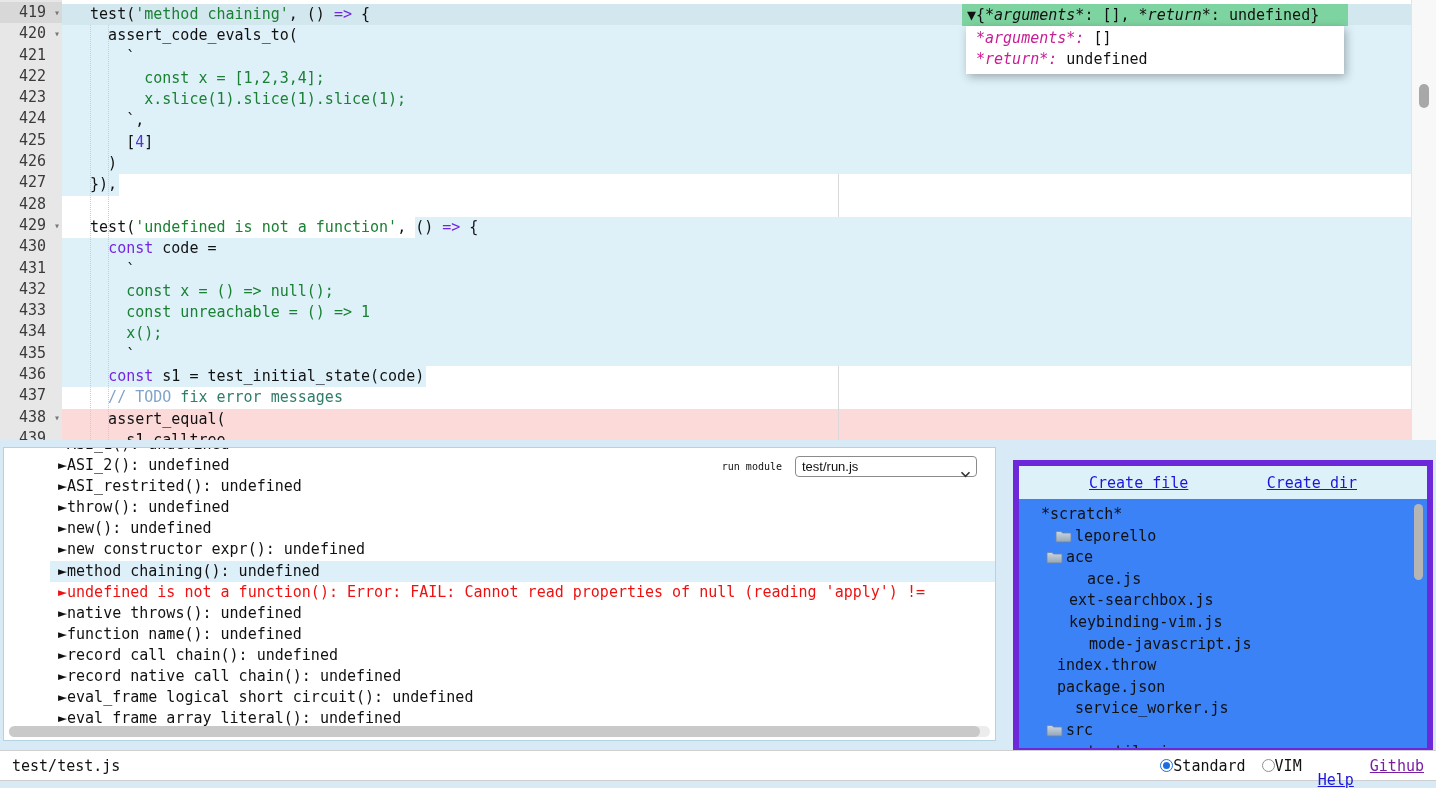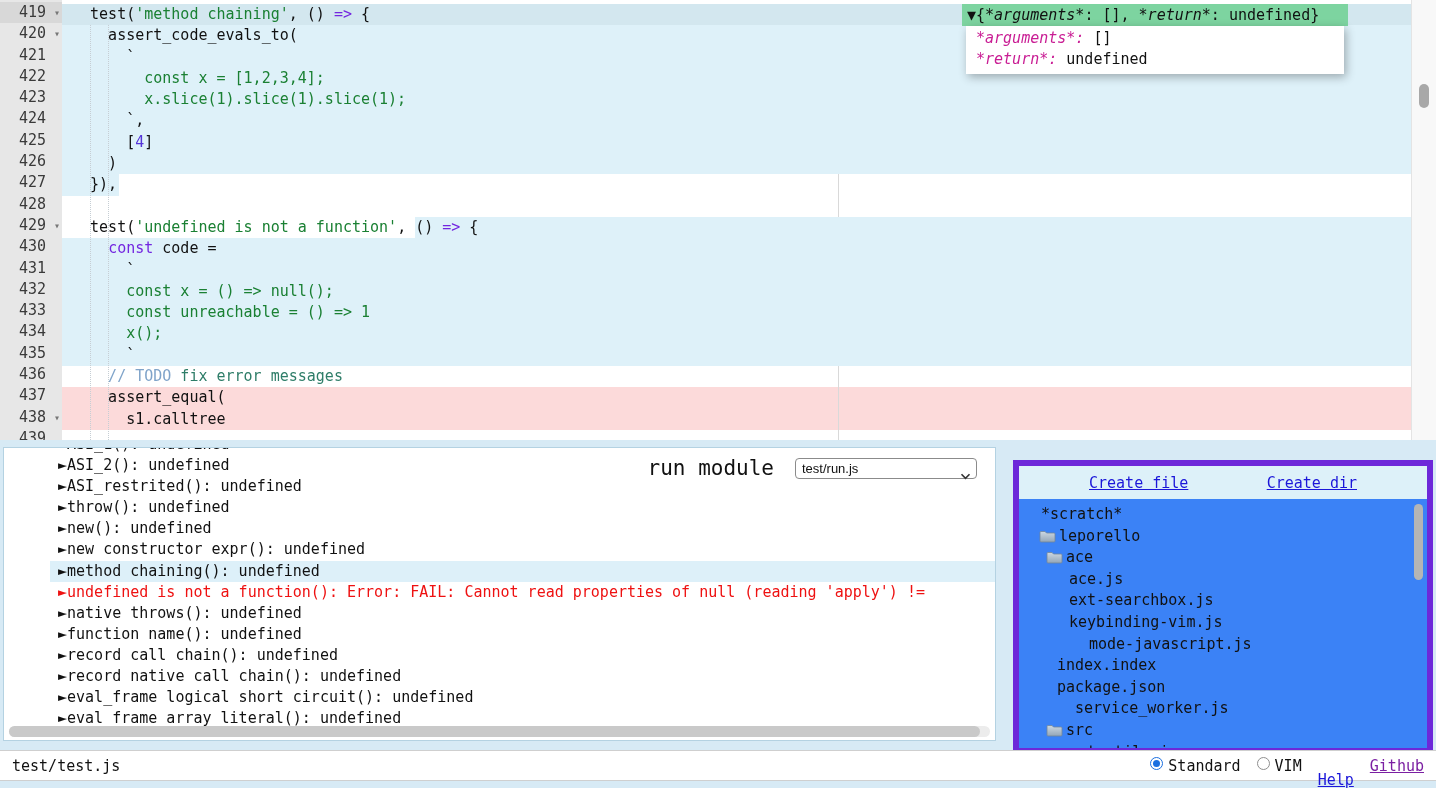--- a/index.html
+++ b/index.html
@@ -36,21 +36,21 @@
   .tt-row{line-height:21px;white-space:pre}
   .tt-row .tkey{color:var(--tooltip_key);font-style:italic}
   
   .results{position:absolute;left:3px;top:447px;width:993px;height:294px;background:#fff;border:1px solid #b4d2e2;box-sizing:border-box;overflow:hidden}
   .res-list{position:absolute;left:0;top:0;right:0;padding-left:46px}
   .res-item{position:relative;height:21.1px;line-height:21.1px;font-size:15px;white-space:pre;padding-left:8px;overflow:hidden;cursor:pointer}
   .res-item.clipped{margin-top:-14px}
   .res-item.selected{background:var(--selected_result_bg)}
   .res-item.error{color:var(--error_text)}
   .run-module{position:absolute;top:8px;right:18px;display:flex;align-items:center;z-index:2}
-  .run-module-label{font-size:21px;margin-right:21px}
+  .run-module-label{font-size:10px;margin-right:13px}
   .select-wrap{position:relative}
   .select-wrap select{
     width:182px;height:21px;font-family:"Liberation Sans",sans-serif;font-size:13px;
     border:1px solid #8b8b8b;border-radius:4px;background:#fff;color:#111;
     -webkit-appearance:none;appearance:none;padding:0 20px 0 6px;
   }
   .sel-chev{position:absolute;right:6px;top:7px;pointer-events:none}
   .res-hsb{position:absolute;left:5px;right:5px;bottom:3px;height:11px;border-radius:6px;background:#ececec}
   .res-hsb-thumb{position:absolute;left:0;top:0;bottom:0;width:99%;background:#c9c9c9;border-radius:6px}
   
@@ -59,21 +59,21 @@
   .link{color:var(--link);text-decoration:underline;cursor:pointer}
   .tree{position:absolute;left:0;top:33px;right:0;bottom:0;padding-top:5px}
   .tree-item{height:21.6px;line-height:21.6px;font-size:15px;white-space:pre;display:flex;align-items:center;cursor:pointer}
   .tree-item .ficon{margin-right:3px;flex:0 0 auto;display:inline-flex}
   .tree-sb-thumb{position:absolute;right:4px;top:38px;width:9px;height:76px;background:#b5b5b5;border-radius:5px}
   
   .statusbar{position:absolute;left:0;top:750px;width:1436px;height:31px;background:#fff;
     border-top:1px solid #cfcfcf;border-bottom:1px solid #cfcfcf;box-sizing:border-box;
     display:flex;align-items:center;justify-content:space-between;padding:0 12px;font-size:15px}
   .sb-right{display:flex;align-items:center;gap:16px}
-  .radio-opt{display:flex;align-items:flex-start;gap:5px;cursor:pointer}
+  .radio-opt{display:flex;align-items:center;cursor:pointer}
   .radio-circle{width:13px;height:13px;border-radius:50%;box-sizing:border-box;position:relative;flex:0 0 auto}
   .radio-circle.sel{border:1.5px solid var(--radio_selected)}
   .radio-circle.sel::after{content:"";position:absolute;inset:2px;border-radius:50%;background:var(--radio_selected)}
   .radio-circle.unsel{border:1.5px solid #8f8f8f}
   .sb-link{text-decoration:underline;cursor:pointer}
 </style>
 </head>
 <body style="--page_bg: #d7eaf5; --row_active: #d3e7ef; --row_highlight: #def1f9; --row_error: #fcdada; --string: #1a8033; --keyword: #7326e0; --number: #5434d8; --comment_tag: #7fa3c9; --comment_text: #2e7d68; --error_text: #ee1111; --link: #1b16d9; --link_visited: #7b1fa2; --tooltip_header_bg: #7dd4a0; --tooltip_key: #c91d94; --radio_selected: #1a6fe0; --selected_result_bg: #ddf0f9;">
 
 <div class="editor">
@@ -166,20 +166,24 @@
       </div>
       <div class="code-row">
         <div class="hl" style="background: rgb(222, 241, 249); left: 0px; right: 0px;"></div>
         <pre class="code-line"><span class="tk-s">      x();</span></pre>
       </div>
       <div class="code-row">
         <div class="hl" style="background: rgb(222, 241, 249); left: 0px; right: 0px;"></div>
         <pre class="code-line"><span class="tk-d">      `</span></pre>
       </div>
       <div class="code-row">
+        <div class="hl" style="background: rgb(222, 241, 249); left: 0px; width: 364.207px;"></div>
+        <pre class="code-line"><span class="tk-d">    </span><span class="tk-k">const</span><span class="tk-d"> s1 = test_initial_state(code)</span></pre>
+      </div>
+      <div class="code-row">
         <pre class="code-line"><span class="tk-c1">    // TODO</span><span class="tk-c2"> fix error messages</span></pre>
       </div>
       <div class="code-row">
         <div class="hl" style="background: rgb(252, 218, 218); left: 0px; right: 0px;"></div>
         <pre class="code-line"><span class="tk-d">    assert_equal(</span></pre>
       </div>
       <div class="code-row">
         <div class="hl" style="background: rgb(252, 218, 218); left: 0px; right: 0px;"></div>
         <pre class="code-line"><span class="tk-d">      s1.calltree</span></pre>
       </div>
@@ -230,43 +234,43 @@
   </div>
 </div>
 
 <div class="files">
   <div class="files-header">
     <span class="link">Create file</span>
     <span class="link">Create dir</span>
   </div>
   <div class="tree">
       <div class="tree-item" style="padding-left: 22px;"><span class="tlabel">*scratch*</span></div>
-      <div class="tree-item" style="padding-left: 20px;"><span class="ficon"><svg width="17" height="13" viewBox="0 0 17 13">
+      <div class="tree-item" style="padding-left: 8px; margin-left: 28px;"><span class="ficon"><svg width="17" height="13" viewBox="0 0 17 13">
             <defs>
               <linearGradient id="fg" x1="0" y1="0" x2="0" y2="1">
                 <stop offset="0" stop-color="#cdd8e2"></stop>
                 <stop offset="1" stop-color="#93a6b8"></stop>
               </linearGradient>
             </defs>
             <path d="M1 2.5 Q1 1.5 2 1.5 L6 1.5 L7.5 3 L15 3 Q16 3 16 4 L16 11 Q16 12 15 12 L2 12 Q1 12 1 11 Z" fill="url(#fg)" stroke="#72869a" stroke-width="0.8"></path>
           </svg></span><span class="tlabel">leporello</span></div>
       <div class="tree-item" style="padding-left: 27px;"><span class="ficon"><svg width="17" height="13" viewBox="0 0 17 13">
             <defs>
               <linearGradient id="fg" x1="0" y1="0" x2="0" y2="1">
                 <stop offset="0" stop-color="#cdd8e2"></stop>
                 <stop offset="1" stop-color="#93a6b8"></stop>
               </linearGradient>
             </defs>
             <path d="M1 2.5 Q1 1.5 2 1.5 L6 1.5 L7.5 3 L15 3 Q16 3 16 4 L16 11 Q16 12 15 12 L2 12 Q1 12 1 11 Z" fill="url(#fg)" stroke="#72869a" stroke-width="0.8"></path>
           </svg></span><span class="tlabel">ace</span></div>
-      <div class="tree-item" style="padding-left: 50px;"><span class="tlabel">ace.js</span></div>
+      <div class="tree-item" style="padding-left: 28px; margin-left: 40px;"><span class="tlabel">ace.js</span></div>
       <div class="tree-item" style="padding-left: 50px;"><span class="tlabel">ext-searchbox.js</span></div>
       <div class="tree-item" style="padding-left: 50px;"><span class="tlabel">keybinding-vim.js</span></div>
       <div class="tree-item" style="padding-left: 50px; margin-left: 20px;"><span class="tlabel">mode-javascript.js</span></div>
-      <div class="tree-item" style="padding-left: 38px;"><span class="tlabel">index.index</span></div>
+      <div class="tree-item" style="padding-left: 38px;"><span class="tlabel">index.throw</span></div>
       <div class="tree-item" style="padding-left: 38px;"><span class="tlabel">package.json</span></div>
       <div class="tree-item" style="padding-left: 56px; text-align: right;"><span class="tlabel">service_worker.js</span></div>
       <div class="tree-item" style="padding-left: 27px;"><span class="ficon"><svg width="17" height="13" viewBox="0 0 17 13">
             <defs>
               <linearGradient id="fg" x1="0" y1="0" x2="0" y2="1">
                 <stop offset="0" stop-color="#cdd8e2"></stop>
                 <stop offset="1" stop-color="#93a6b8"></stop>
               </linearGradient>
             </defs>
             <path d="M1 2.5 Q1 1.5 2 1.5 L6 1.5 L7.5 3 L15 3 Q16 3 16 4 L16 11 Q16 12 15 12 L2 12 Q1 12 1 11 Z" fill="url(#fg)" stroke="#72869a" stroke-width="0.8"></path>

